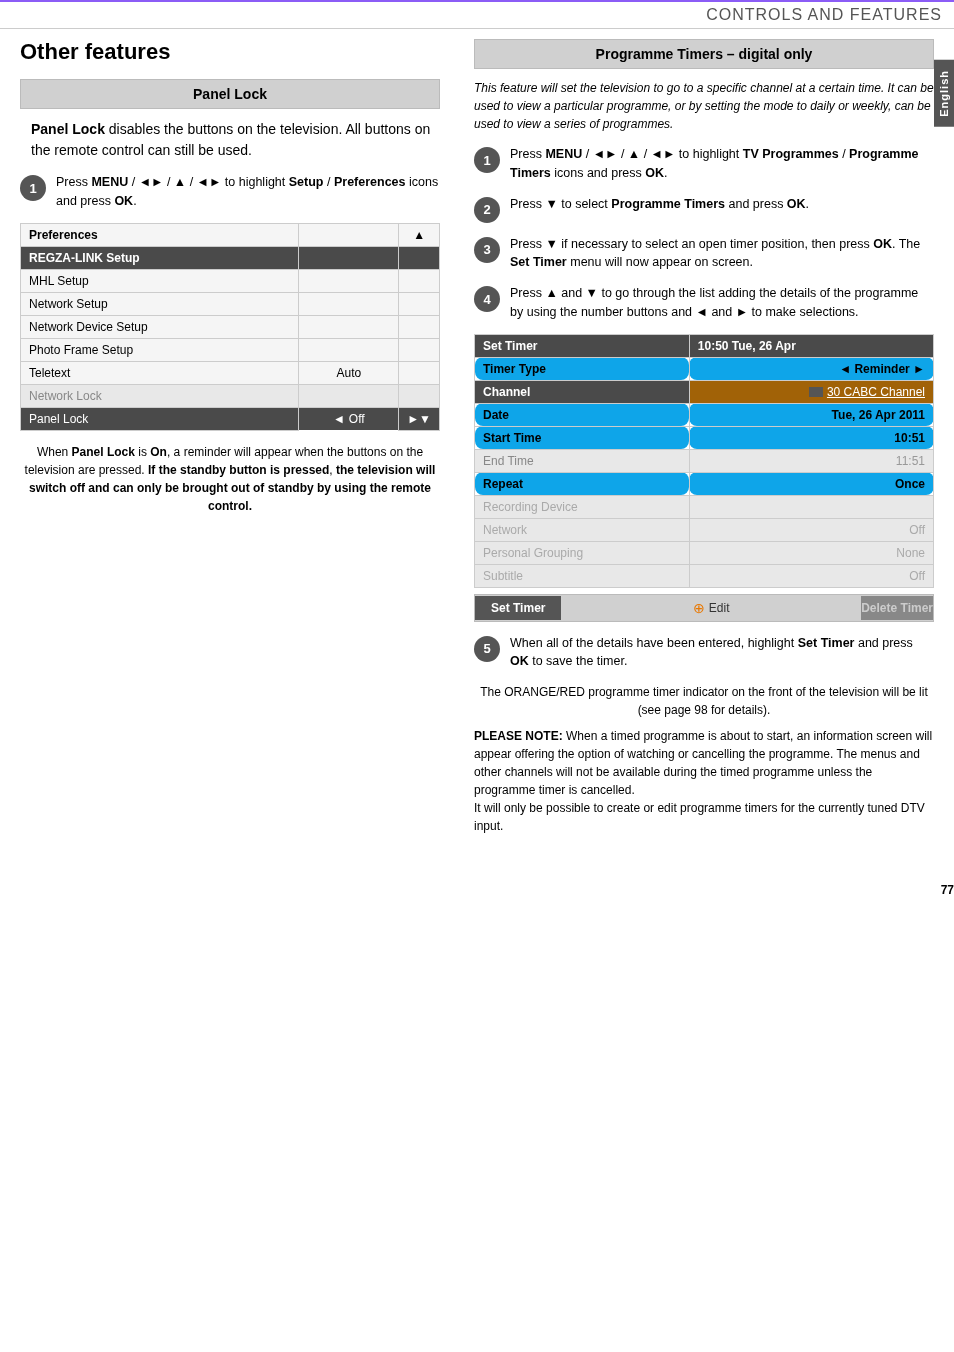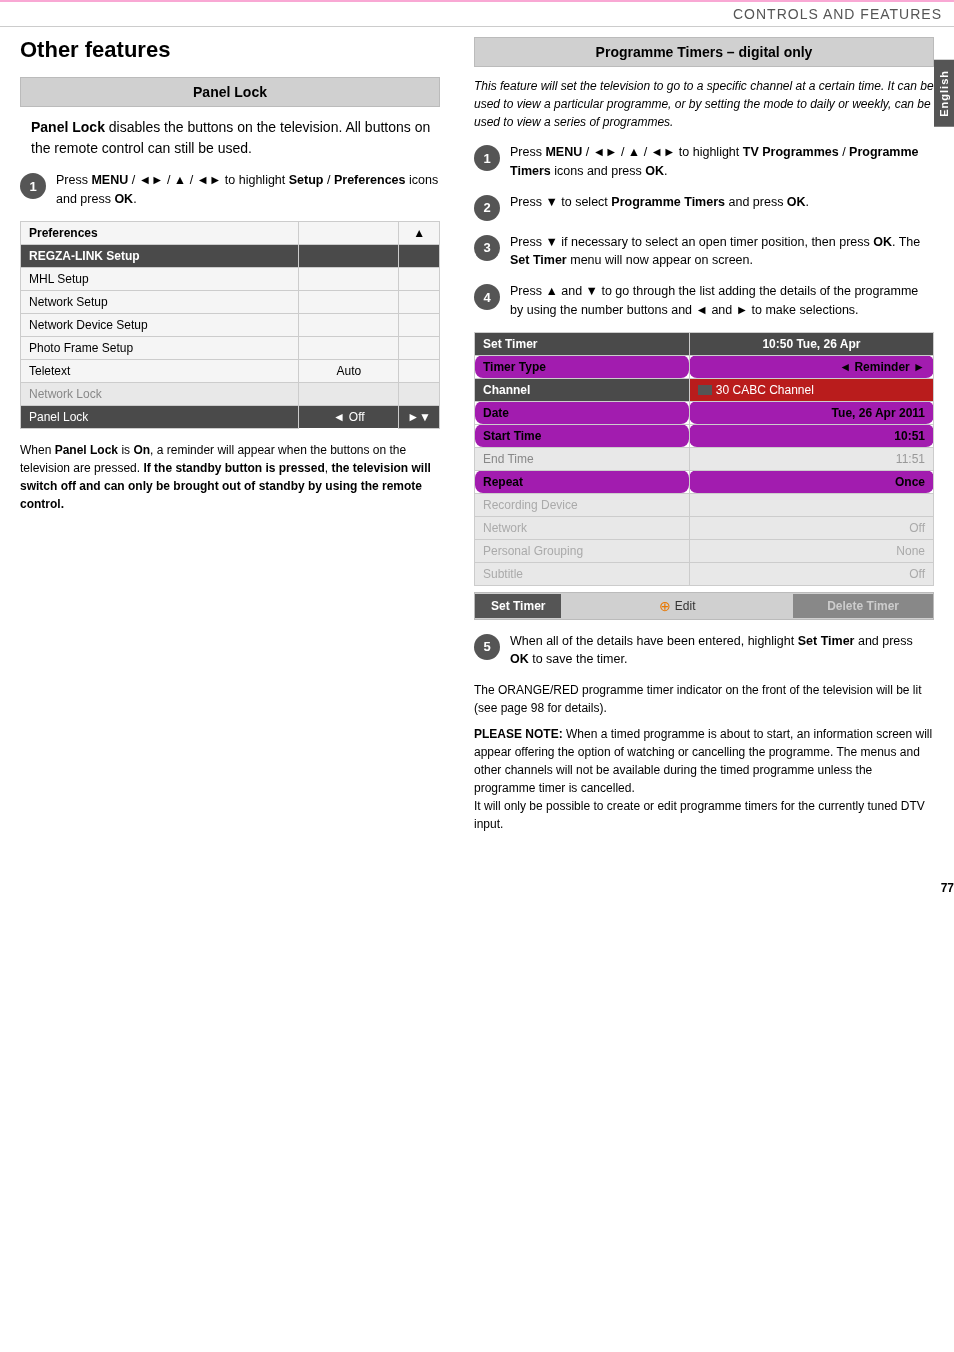--- a/index.html
+++ b/index.html
@@ -11,24 +11,24 @@
       min-height: 1352px;
       position: relative;
       color: #000;
     }
 
     
     .top-bar {
       display: flex;
       justify-content: flex-end;
       align-items: center;
-      border-top: 2px solid #f9a8d4;
+      border-top: 2px solid #8b5cf6;
       border-bottom: 1px solid #ccc;
       padding: 4px 12px;
-      font-size: 14px;
+      font-size: 16px;
       text-transform: uppercase;
       letter-spacing: 1px;
       color: #555;
     }
 
     
     .side-tab {
       position: absolute;
       right: 0;
       top: 60px;
@@ -162,21 +162,21 @@
     .timer-table tr td {
       padding: 4px 8px;
       border: 1px solid #ccc;
     }
     .timer-table tr.header-row td {
       background: #4a4a4a;
       color: #fff;
       font-weight: bold;
     }
     .timer-table tr.label-row td {
-      background: #a21caf;
+      background: #0ea5e9;
       color: #000;
       font-weight: bold;
       border-radius: 8px;
     }
     .timer-table tr.greyed-row td {
       background: #e8e8e8;
       color: #888;
     }
     .timer-table tr.greyed-row td:last-child {
       text-align: right;
@@ -195,21 +195,21 @@
       color: #fff;
       padding: 5px 16px;
       font-size: 12px;
       font-weight: bold;
       border: none;
       cursor: pointer;
     }
     .timer-btn-inactive {
       background: #888;
       color: #ccc;
-      padding: 5px 34px;
+      padding: 5px 0;
       font-size: 12px;
       font-weight: bold;
       border: none;
     }
     .edit-label {
       display: flex;
       align-items: center;
       gap: 4px;
       font-size: 12px;
       padding: 5px 10px;
@@ -217,20 +217,21 @@
     }
     .edit-icon {
       color: #e87700;
       font-size: 14px;
     }
 
     .body-text {
       font-size: 12px;
       line-height: 1.5;
       margin: 8px 0;
+      text-align: center;
     }
     .body-text strong { font-weight: bold; }
 
     .note-text {
       font-size: 12px;
       line-height: 1.5;
       margin: 8px 0;
     }
     .note-text strong { font-weight: bold; text-align: center; }
 
@@ -388,31 +389,31 @@
       <div class="step-text">
         Press ▲ and ▼ to go through the list adding the details of the programme by using the number buttons and ◄ and ► to make selections.
       </div>
     </div>
 
     <table class="timer-table">
       <tbody>
 
         <tr class="header-row">
           <td><strong>Set Timer</strong></td>
-          <td style="text-align:center;">10:50 Tue, 26 Apr</td>
+          <td style="text-align:left;">10:50 Tue, 26 Apr</td>
         </tr>
 
         <tr class="label-row">
           <td>Timer Type</td>
           <td style="text-align:right;">◄ Reminder ►</td>
         </tr>
 
         <tr style="background:#4a4a4a; color:#fff;">
           <td style="background:#4a4a4a; color:#fff; font-weight:bold;">Channel</td>
-          <td style="background:#b91c1c; color:#fff; text-align:left;">
+          <td style="background:#a16207; color:#fff; text-align:right;text-decoration:underline;">
             <span class="channel-icon"></span>30 CABC Channel
           </td>
         </tr>
 
         <tr class="label-row">
           <td>Date</td>
           <td style="text-align:right;">Tue, 26 Apr 2011</td>
         </tr>
 
         <tr class="label-row">

